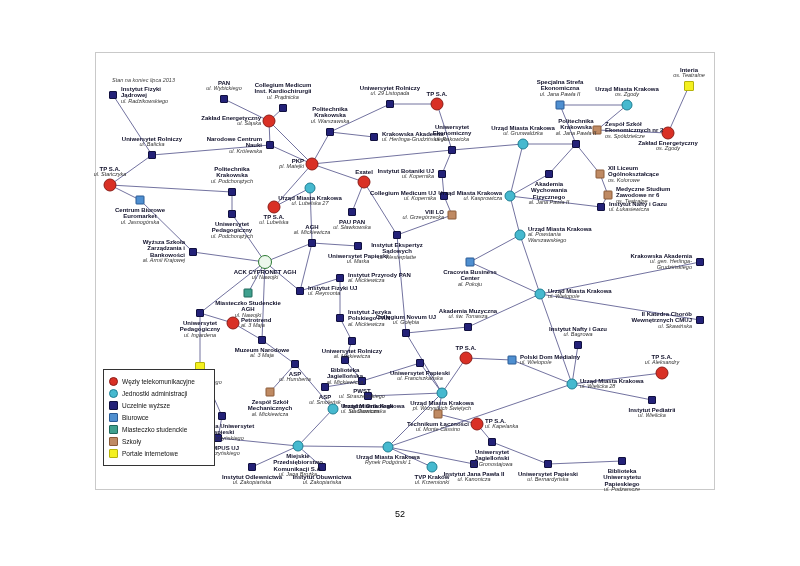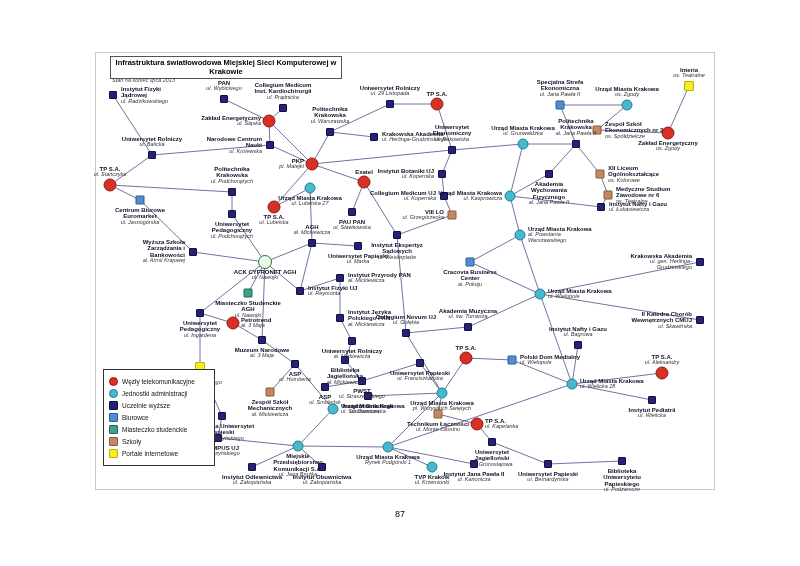--- a/index.html
+++ b/index.html
@@ -552,21 +552,20 @@
         <div class="nname">Biblioteka Uniwersytetu Papieskiego</div>
         <div class="nsub">ul. Podzamcze</div>
       </div>
       <div class="marker" style="left: 689px; top: 86px; width: 10px; height: 10px; background: rgb(244, 240, 31); border: 1px solid rgb(181, 178, 10); border-radius: 1px;"></div>
       <div class="nlabel pos-above" style="left: 689px; top: 86px;">
         <div class="nname">Interia</div>
         <div class="nsub">os. Teatralne</div>
       </div>
     </div>
 
-  <div class="title-box">Infrastruktura światłowodowa Miejskiej Sieci Komputerowej w Krakowie</div>
   <div class="subtitle">Stan na koniec lipca 2013</div>
 
   <div class="legend" id="legend-items">
       <div class="legend-row">
         <span class="legend-marker" style="background: rgb(217, 48, 37); border: 1px solid rgb(140, 29, 24); border-radius: 50%;"></span>
         <span class="legend-label">Węzły telekomunikacyjne</span>
       </div>
       <div class="legend-row">
         <span class="legend-marker" style="background: rgb(70, 185, 207); border: 1px solid rgb(31, 127, 147); border-radius: 50%;"></span>
         <span class="legend-label">Jednostki administracji</span>
@@ -586,14 +585,14 @@
       <div class="legend-row">
         <span class="legend-marker" style="background: rgb(191, 138, 99); border: 1px solid rgb(138, 90, 56); border-radius: 1px;"></span>
         <span class="legend-label">Szkoły</span>
       </div>
       <div class="legend-row">
         <span class="legend-marker" style="background: rgb(244, 240, 31); border: 1px solid rgb(181, 178, 10); border-radius: 1px;"></span>
         <span class="legend-label">Portale internetowe</span>
       </div>
     </div>
 
-  <div class="pagenum">87</div>
+  <div class="pagenum">52</div>
 </div>
 
 </body></html>

